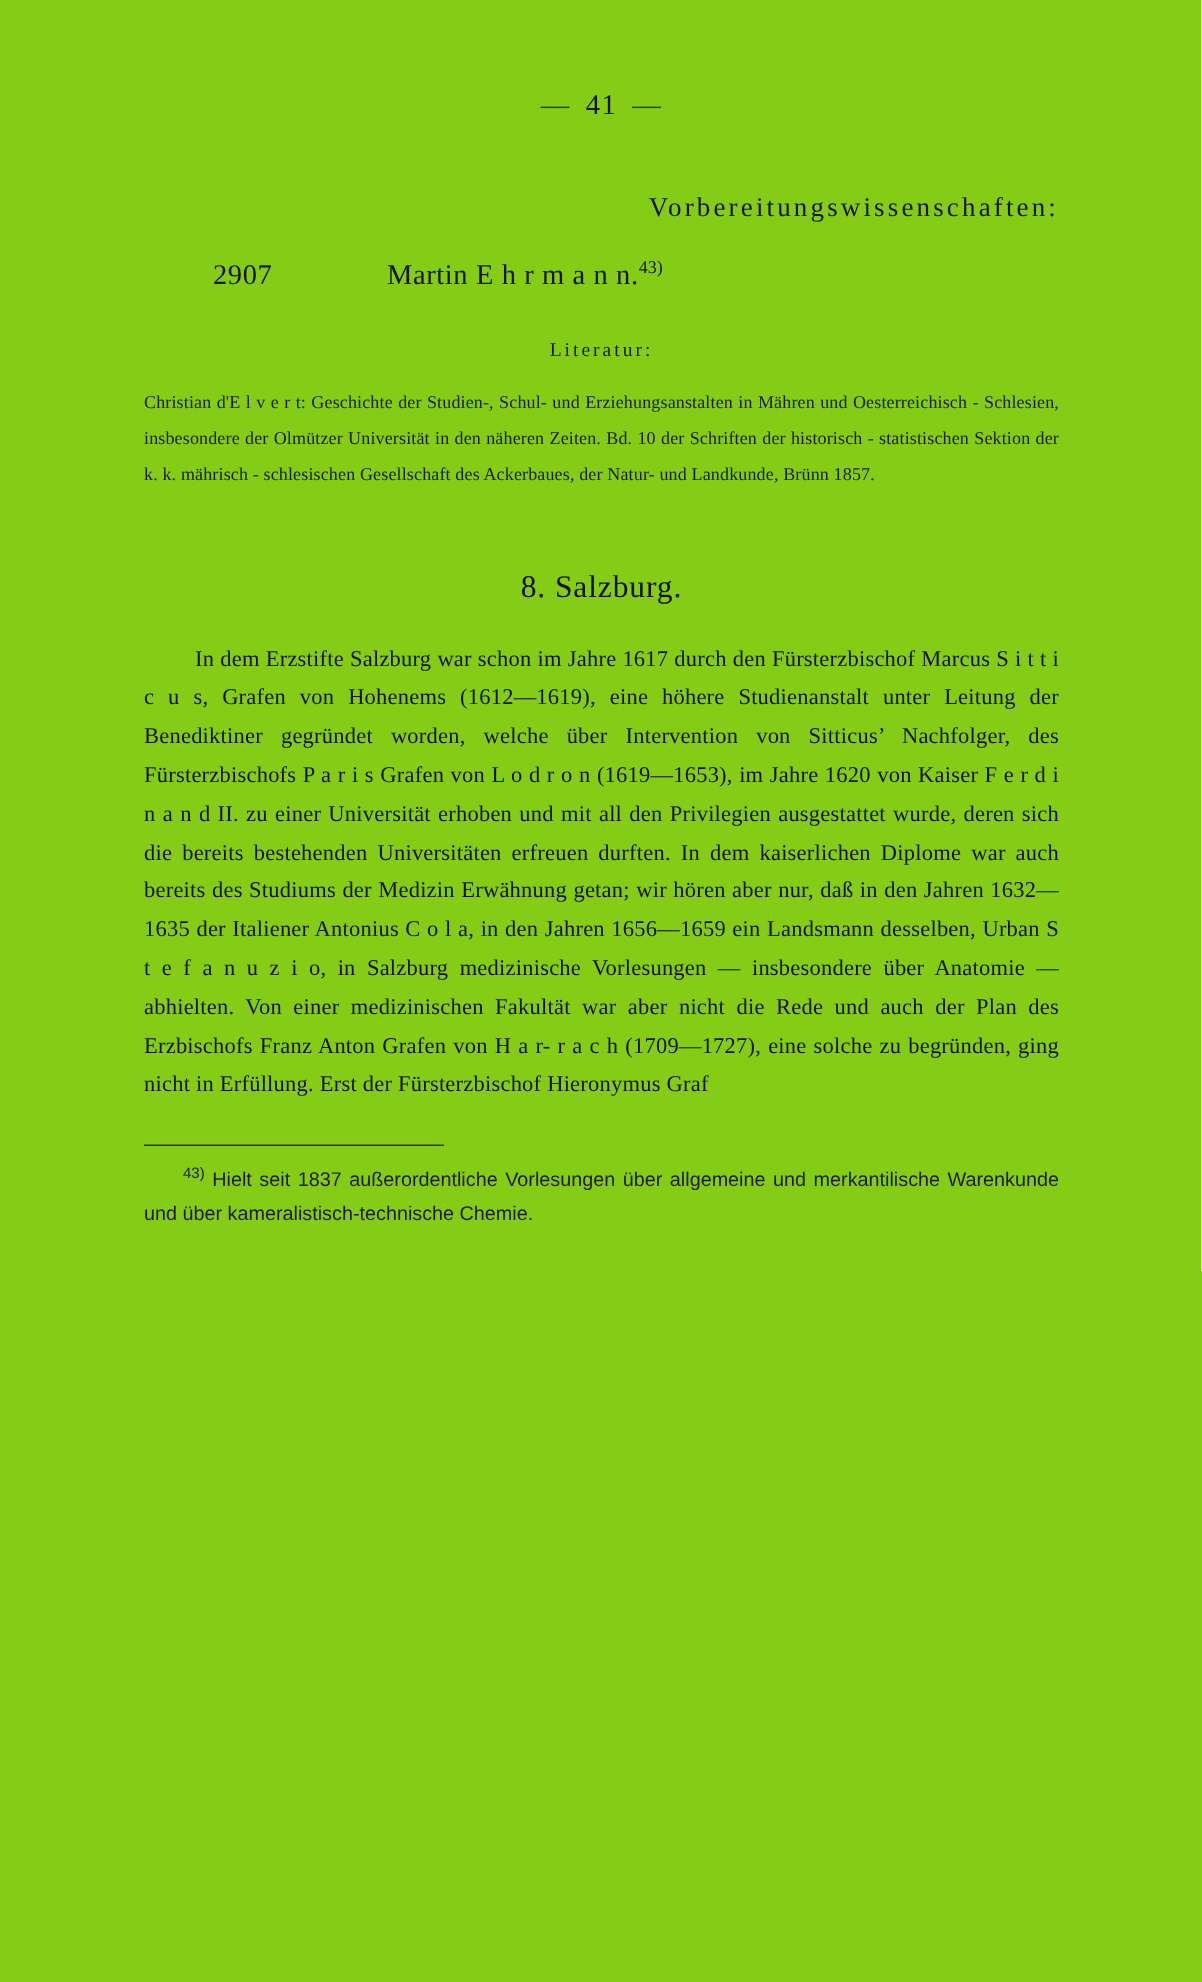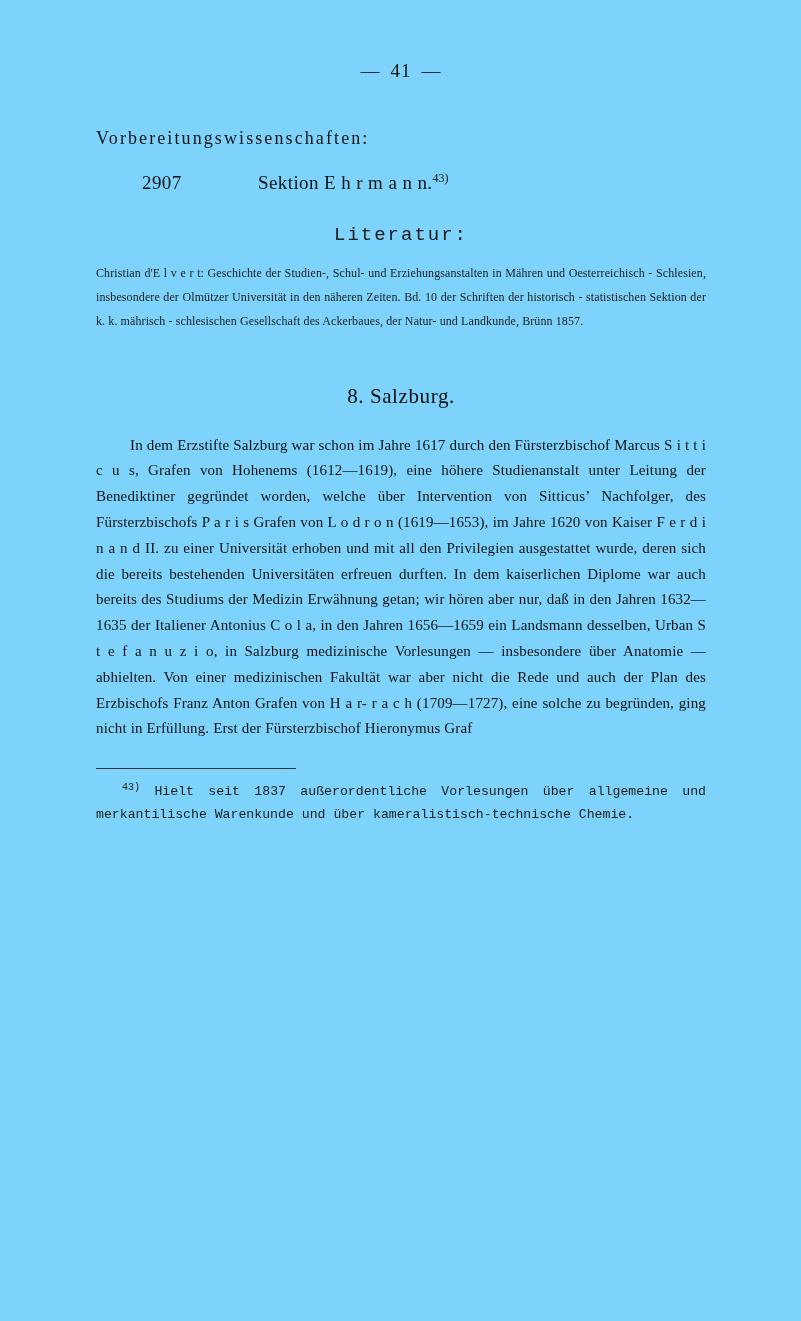--- a/index.html
+++ b/index.html
@@ -13,42 +13,42 @@
     font-family: "Liberation Serif", serif;
     color: #1a1a1a;
     position: relative;
   }
   .page {
     position: absolute;
     left: 0;
     top: 0;
     width: 801px;
     height: 1321px;
-    background: #7dd3fc;
+    background: #84cc16;
   }
   .content {
     position: absolute;
     left: 96px;
     top: 60px;
     width: 610px;
   }
   .page-number {
     text-align: center;
     font-size: 19px;
     letter-spacing: 1px;
     margin-bottom: 46px;
     color: #141414;
   }
   .page-number .dash {
     display: inline-block;
     padding: 0 10px;
     color: #2a2a2a;
   }
   .section-heading {
-    text-align: left;
+    text-align: right;
     font-size: 18px;
     letter-spacing: 2.1px;
     margin-bottom: 22px;
     color: #151515;
   }
   .entry-list {
     margin: 0 0 30px 0;
   }
   .entry {
     font-size: 19px;
@@ -61,25 +61,24 @@
     display: inline-block;
     width: 116px;
   }
   .sup {
     font-size: 12px;
     vertical-align: super;
     letter-spacing: 0;
   }
   .lit-heading {
     text-align: center;
-    font-size: 19px;
+    font-size: 13px;
     letter-spacing: 2px;
     margin: 26px 0 16px 0;
     color: #1a1a1a;
-    font-family: Liberation Mono, monospace;
   }
   .lit-body {
     font-size: 12px;
     line-height: 1.98;
     text-align: justify;
     color: #1c1c1c;
     letter-spacing: 0.1px;
   }
   .chapter-heading {
     text-align: center;
@@ -97,21 +96,21 @@
     text-indent: 34px;
     letter-spacing: 0.15px;
   }
   .footnote-rule {
     width: 200px;
     height: 1px;
     background: #333;
     margin: 26px 0 10px 0;
   }
   .footnote {
-    font-family: Liberation Mono, monospace;
+    font-family: Liberation Sans, sans-serif;
     font-size: 13.2px;
     line-height: 1.72;
     color: #1d1d1d;
     text-align: justify;
   }
   .footnote .fn-mark {
     font-size: 10px;
     vertical-align: super;
   }
   .footnote-indent {
@@ -125,21 +124,21 @@
   <div class="content">
 
     <div class="page-number">
       <span class="dash">—</span><span>41</span><span class="dash">—</span>
     </div>
 
     <div class="section-heading">Vorbereitungswissenschaften:</div>
 
     <div class="entry-list">
       <div class="entry">
-        <span class="years">2907</span><span>Sektion E h r m a n n.</span><span class="sup">43)</span>
+        <span class="years">2907</span><span>Martin E h r m a n n.</span><span class="sup">43)</span>
       </div>
     </div>
 
     <div class="lit-heading">Literatur:</div>
     <div class="lit-body">Christian d'E l v e r t: Geschichte der Studien-, Schul- und Erziehungsanstalten in Mähren und Oesterreichisch - Schlesien, insbesondere der Olmützer Universität in den näheren Zeiten. Bd. 10 der Schriften der historisch - statistischen Sektion der k. k. mährisch - schlesischen Gesellschaft des Ackerbaues, der Natur- und Landkunde, Brünn 1857.</div>
 
     <div class="chapter-heading">8. Salzburg.</div>
     <div class="main-body">In dem Erzstifte Salzburg war schon im Jahre 1617 durch den Fürsterzbischof Marcus S i t t i c u s, Grafen von Hohenems (1612—1619), eine höhere Studienanstalt unter Leitung der Benediktiner gegründet worden, welche über Intervention von Sitticus’ Nachfolger, des Fürsterzbischofs P a r i s Grafen von L o d r o n (1619—1653), im Jahre 1620 von Kaiser F e r d i n a n d II. zu einer Universität erhoben und mit all den Privilegien ausgestattet wurde, deren sich die bereits bestehenden Universitäten erfreuen durften. In dem kaiserlichen Diplome war auch bereits des Studiums der Medizin Erwähnung getan; wir hören aber nur, daß in den Jahren 1632—1635 der Italiener Antonius C o l a, in den Jahren 1656—1659 ein Landsmann desselben, Urban S t e f a n u z i o, in Salzburg medizinische Vorlesungen — insbesondere über Anatomie — abhielten. Von einer medizinischen Fakultät war aber nicht die Rede und auch der Plan des Erzbischofs Franz Anton Grafen von H a r- r a c h (1709—1727), eine solche zu begründen, ging nicht in Erfüllung. Erst der Fürsterzbischof Hieronymus Graf</div>
 
     <div class="footnote-rule"></div>

